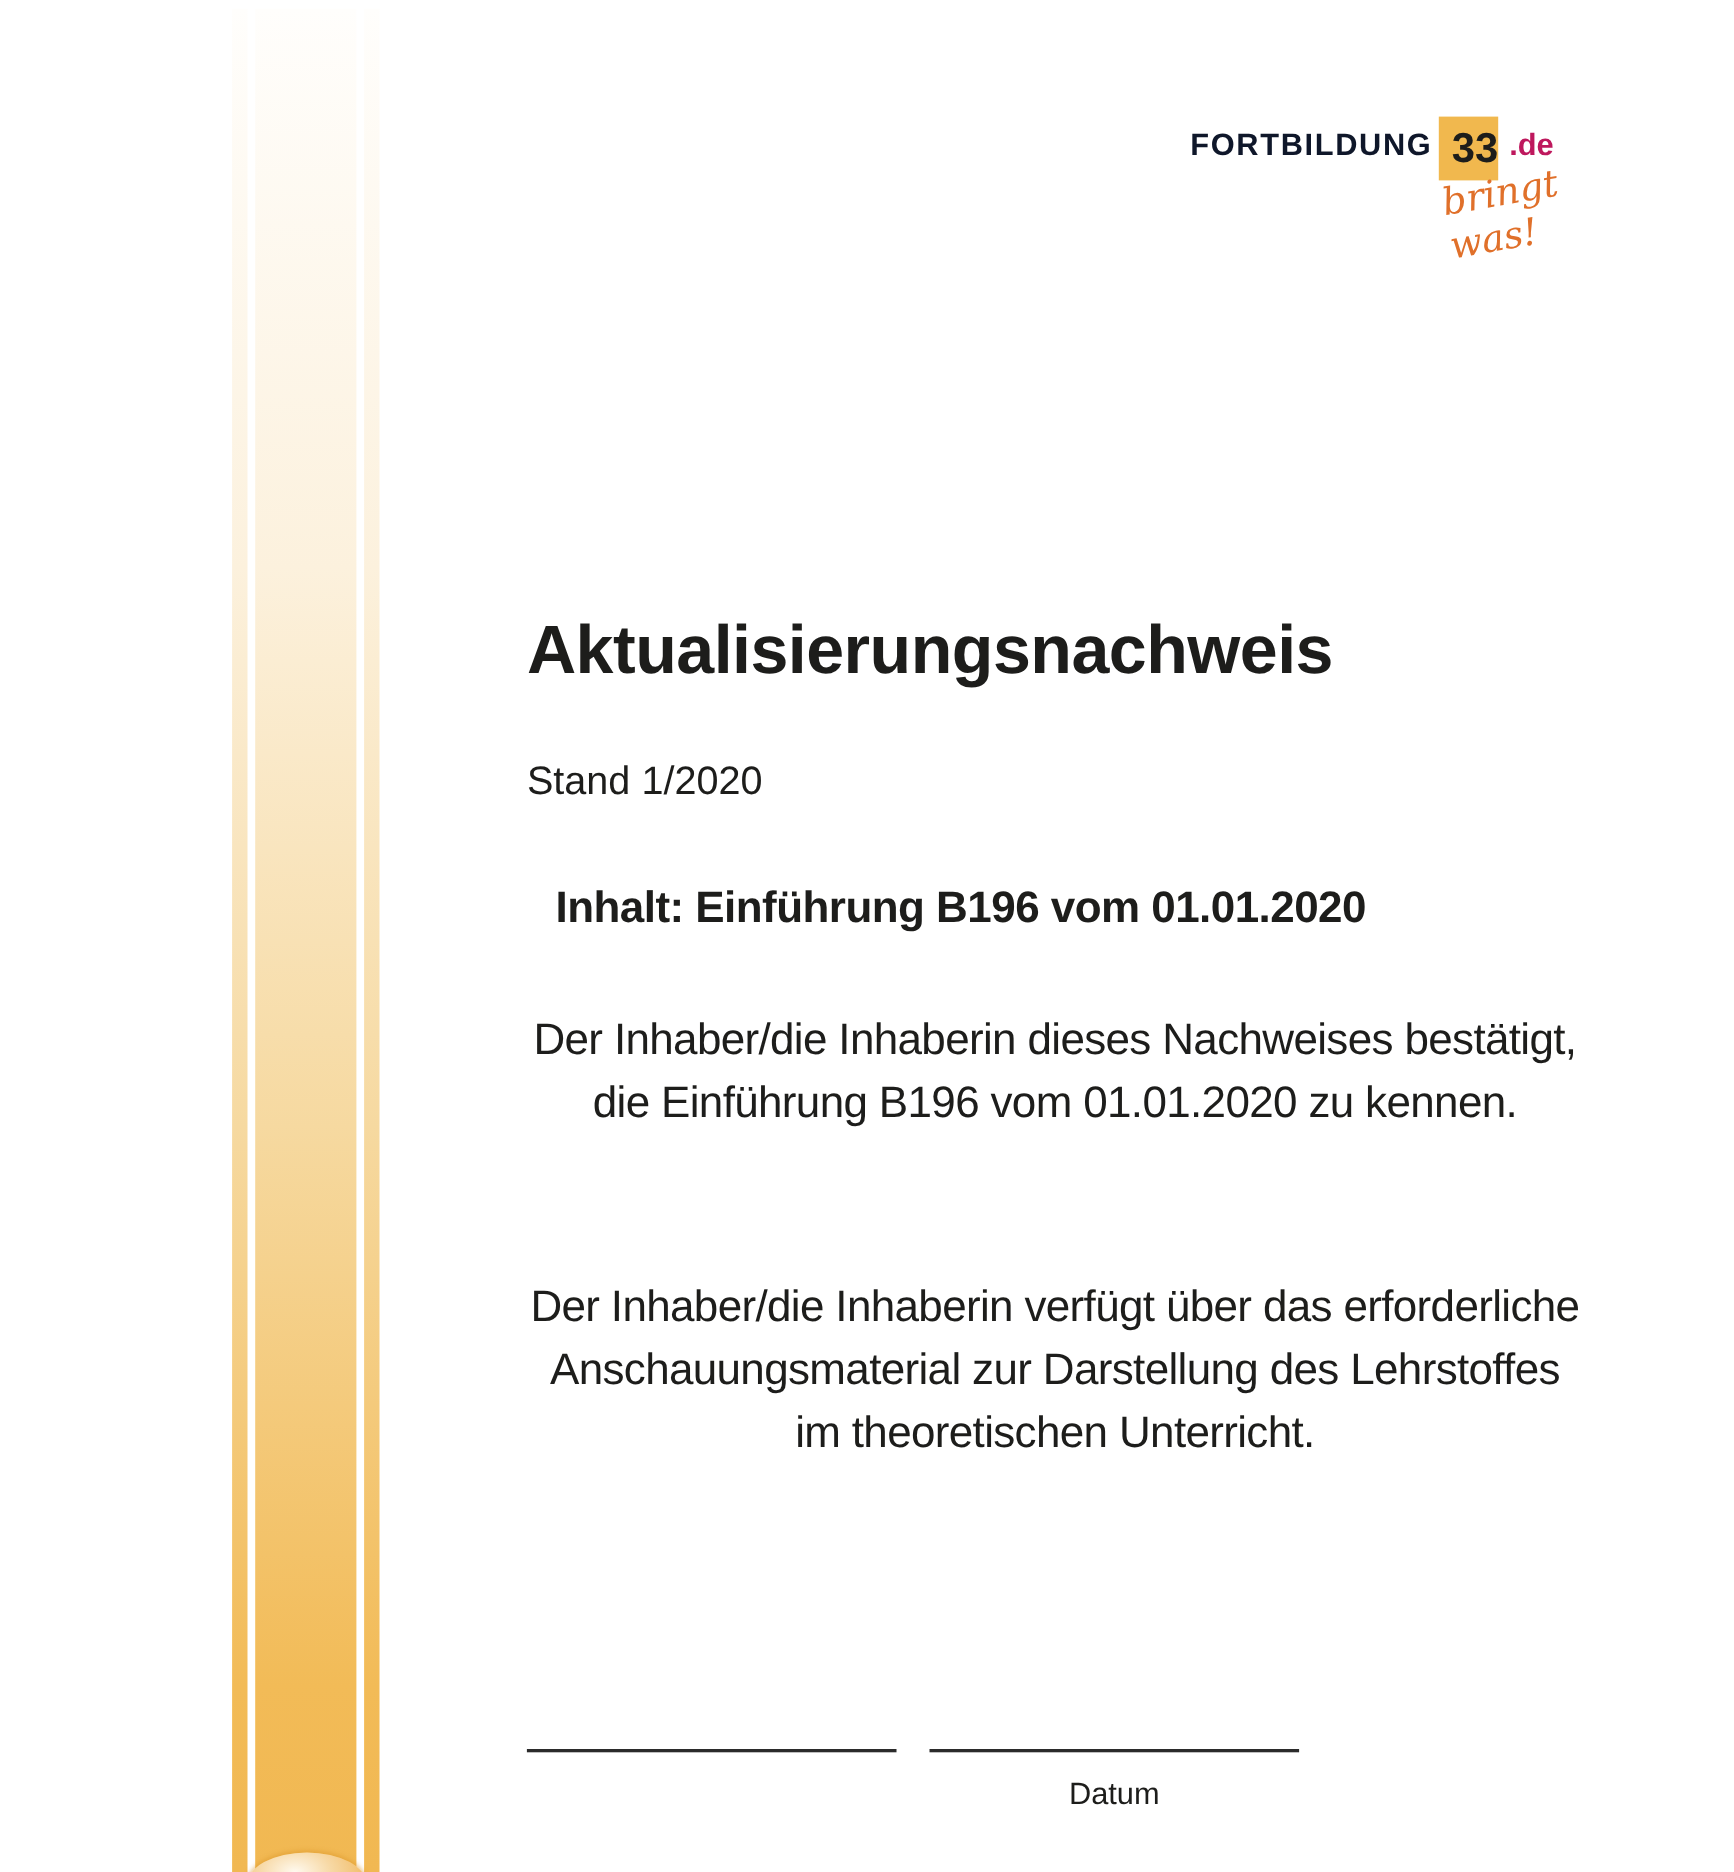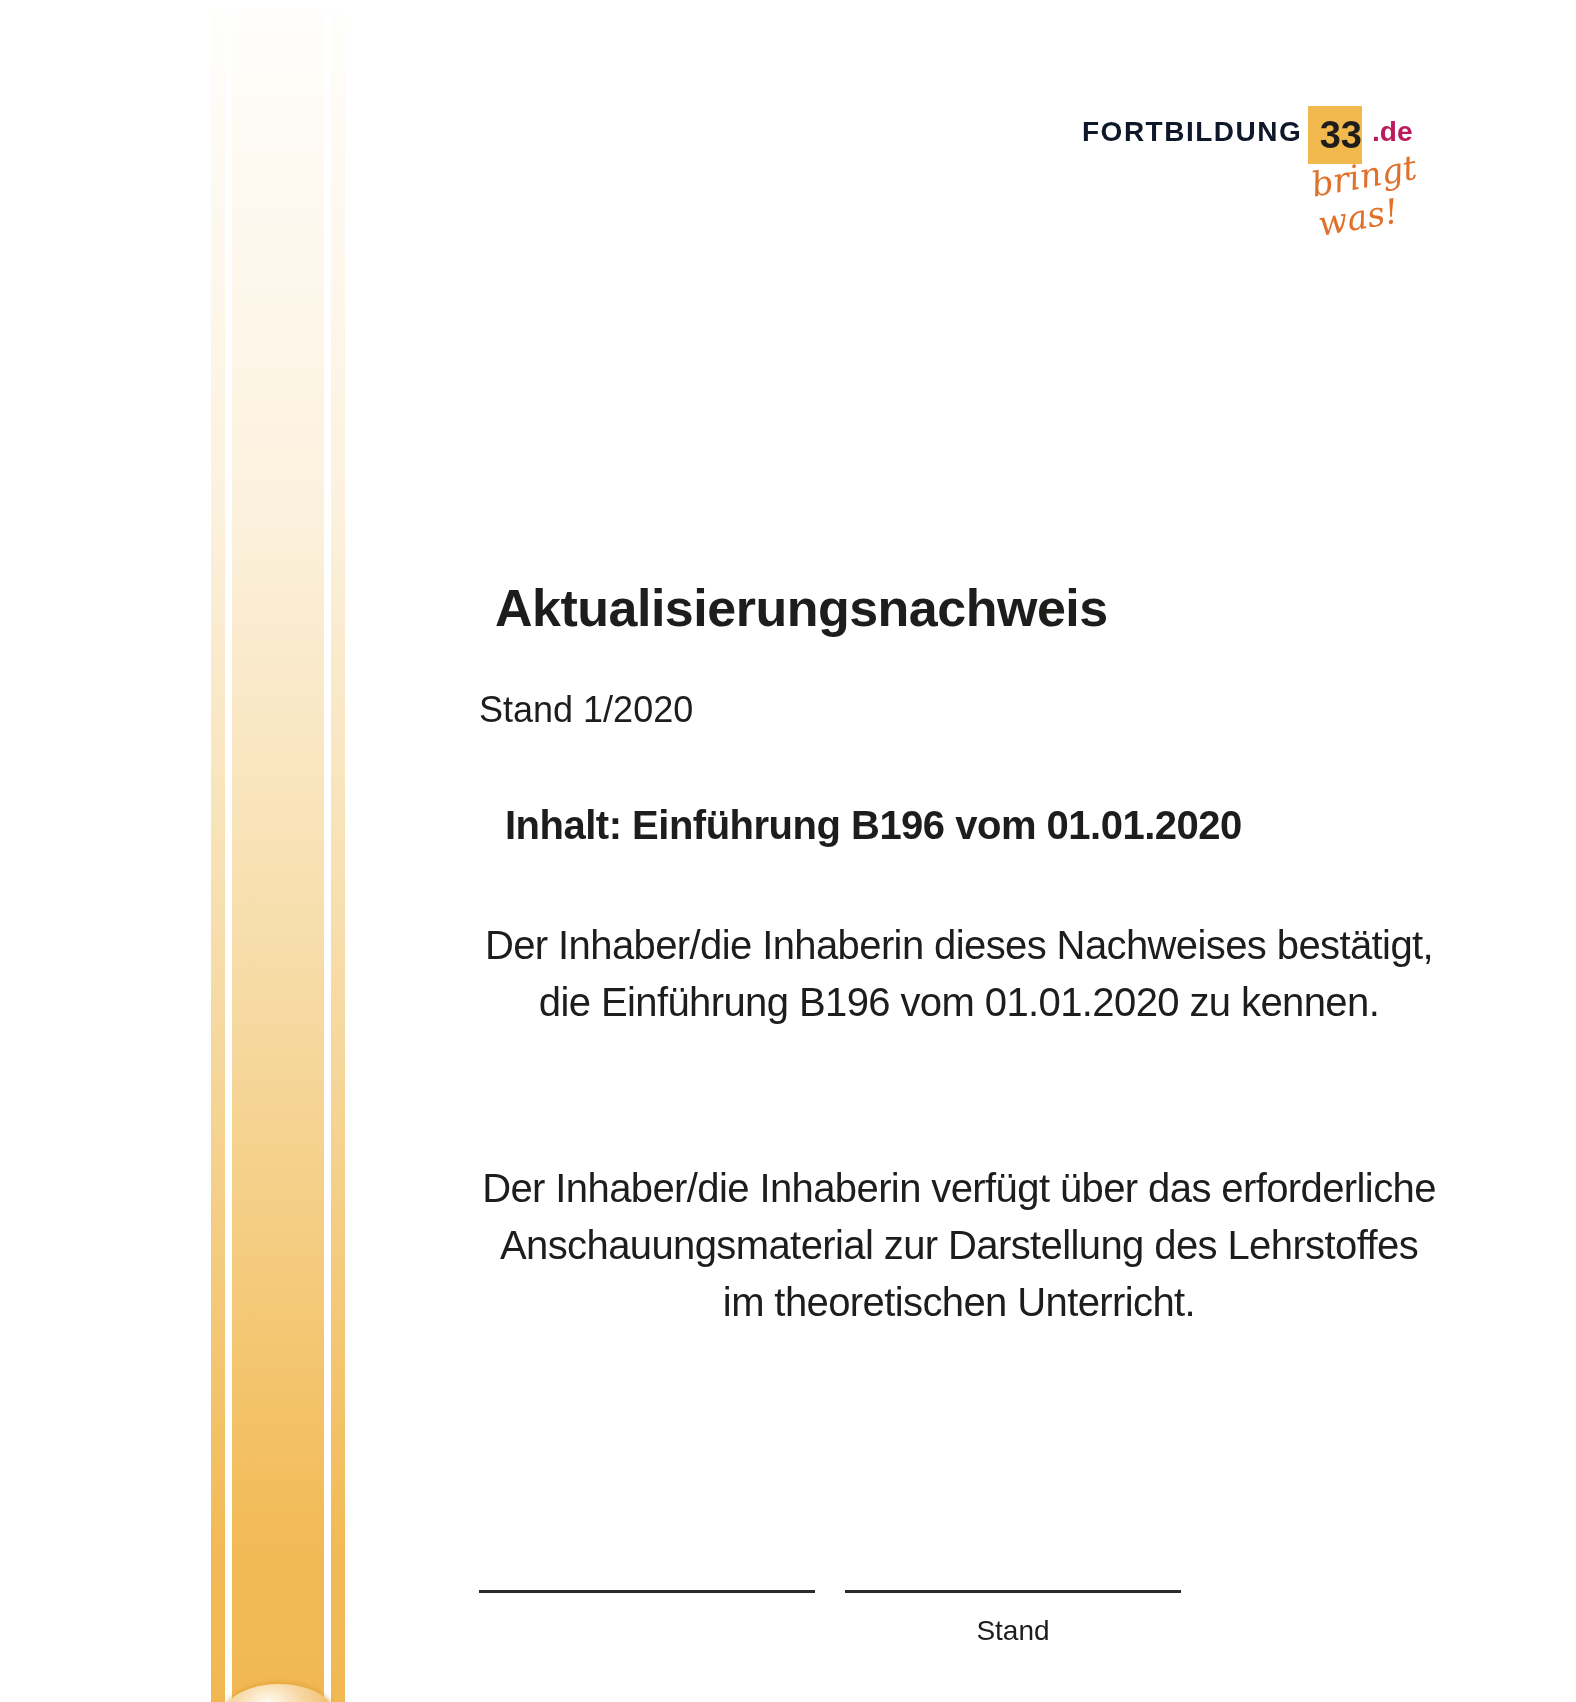--- a/index.html
+++ b/index.html
@@ -20,21 +20,21 @@
   .logo { position: absolute; left: 1082px; top: 106px; width: 400px; height: 130px; }
   .logo-word { position: absolute; left: 0; top: 10px; font-weight: bold; font-size: 28px; letter-spacing: 1.5px; color: #0f172a; }
   .logo-num { position: absolute; left: 226px; top: 0; width: 54px; height: 58px; background: #f1b84e;
               font-weight: bold; font-size: 38px; line-height: 58px; text-align: right; color: #1d1d1b; }
   .logo-tld { position: absolute; left: 290px; top: 10px; font-weight: bold; font-size: 28px; color: #be185d; }
   .logo-tag { position: absolute; left: 240px; top: 58px; font-style: italic; font-size: 34px; color: #e0702a;
               transform: rotate(-10deg); transform-origin: left bottom; font-family: "DejaVu Serif", serif; }
 
   
   .content { position: absolute; left: 479px; top: 560px; width: 960px; }
-  .title { position: absolute; left: 0; top: 0; margin: 16px; font-size: 52px; font-weight: bold; line-height: 64px; letter-spacing: -0.5px; }
+  .title { position: absolute; left: 0; top: 0; margin: 0; font-size: 62px; font-weight: bold; line-height: 64px; letter-spacing: -0.5px; }
   .stand { position: absolute; left: 0; top: 125px; font-size: 36px; line-height: 50px; }
   .inhalt { position: absolute; left: 0; top: 240px; font-size: 40px; font-weight: bold; line-height: 50px; letter-spacing: -0.5px; margin-left: 26px; }
   .para { position: absolute; left: 0; width: 960px; font-size: 40px; line-height: 57px; margin: 0; letter-spacing: -0.6px; text-align: center; }
   .para.p1 { top: 357px; }
   .para.p2 { top: 600px; }
 
   
   .sig { position: absolute; top: 1590px; width: 336px; }
   .sig.left { left: 479px; }
   .sig.right { left: 845px; }
@@ -64,14 +64,14 @@
   <div class="inhalt">Inhalt: Einführung B196 vom 01.01.2020</div>
   <p class="para p1">Der Inhaber/die Inhaberin dieses Nachweises bestätigt, die Einführung B196 vom 01.01.2020 zu kennen.</p>
   <p class="para p2">Der Inhaber/die Inhaberin verfügt über das erforderliche Anschauungsmaterial zur Darstellung des Lehrstoffes im theoretischen Unterricht.</p>
 </div>
 
 <div class="sig left">
   <div class="sig-line"></div>
 </div>
 <div class="sig right">
   <div class="sig-line"></div>
-  <div class="sig-label">Stand</div>
+  <div class="sig-label">Datum</div>
 </div>
 
 </body></html>

